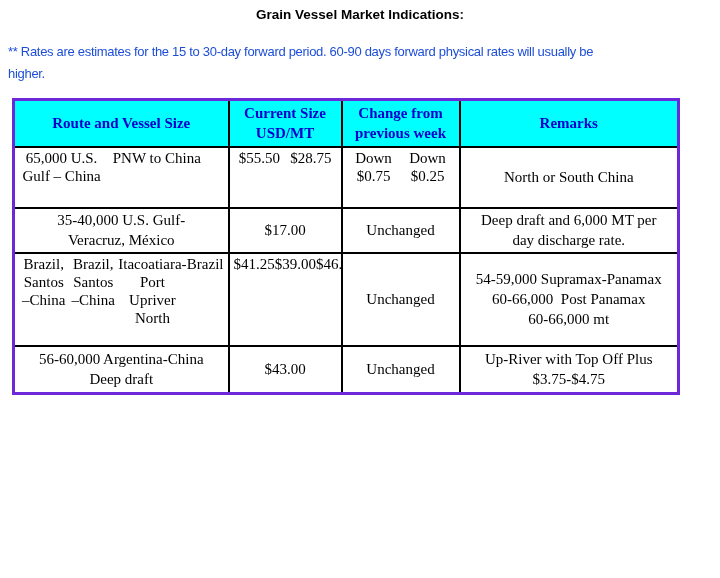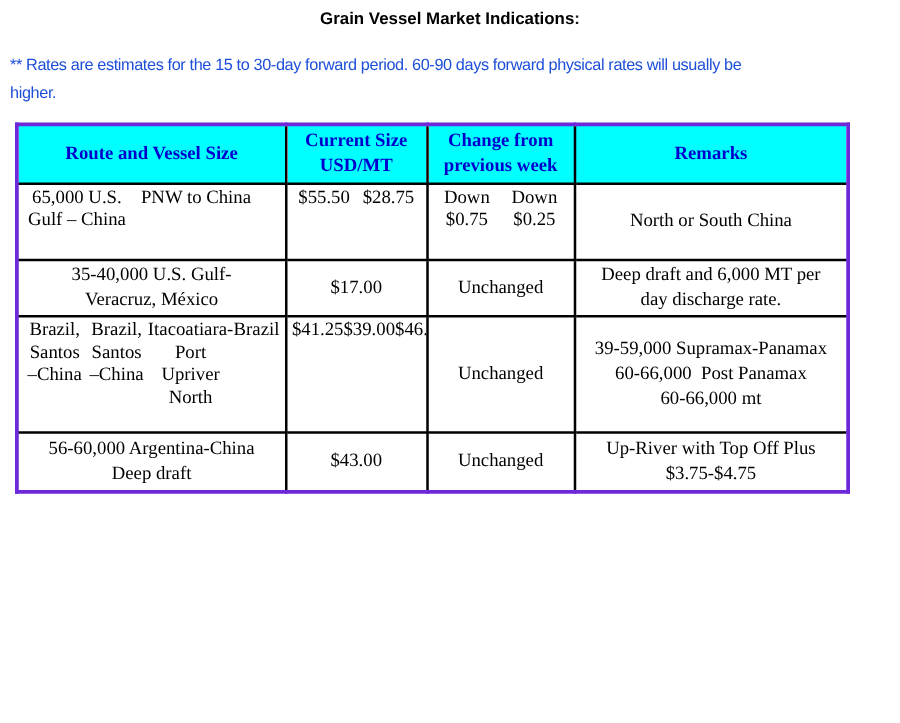--- a/index.html
+++ b/index.html
@@ -185,21 +185,21 @@
       <div class="cf89">
         <span class="ln">$41.25</span>
         <span class="ln">$39.00</span>
         <span class="ln">$46.00</span>
       </div>
     </td>
     <td>
           <span class="ln">Unchanged</span>
         </td>
     <td>
-      <span class="ln">39-59,000 Supramax-Panamax</span>
+      <span class="ln">54-59,000 Supramax-Panamax</span>
       <span class="ln">60-66,000  Post Panamax</span>
       <span class="ln">60-66,000 mt</span>
     </td>
   </tr>
 
   <tr class="rH">
     <td>
       <span class="ln">56-60,000 Argentina-China</span>
       <span class="ln">Deep draft</span>
     </td>

